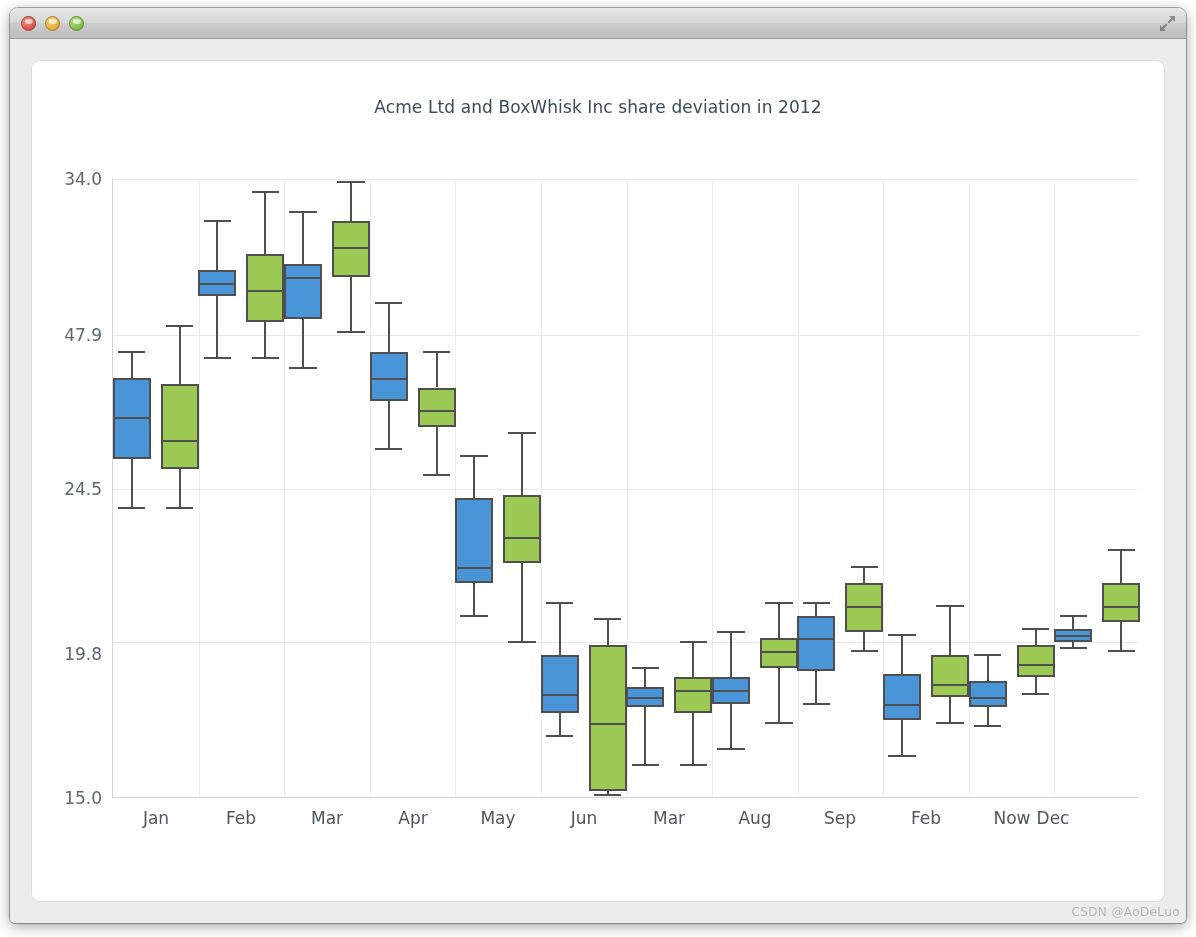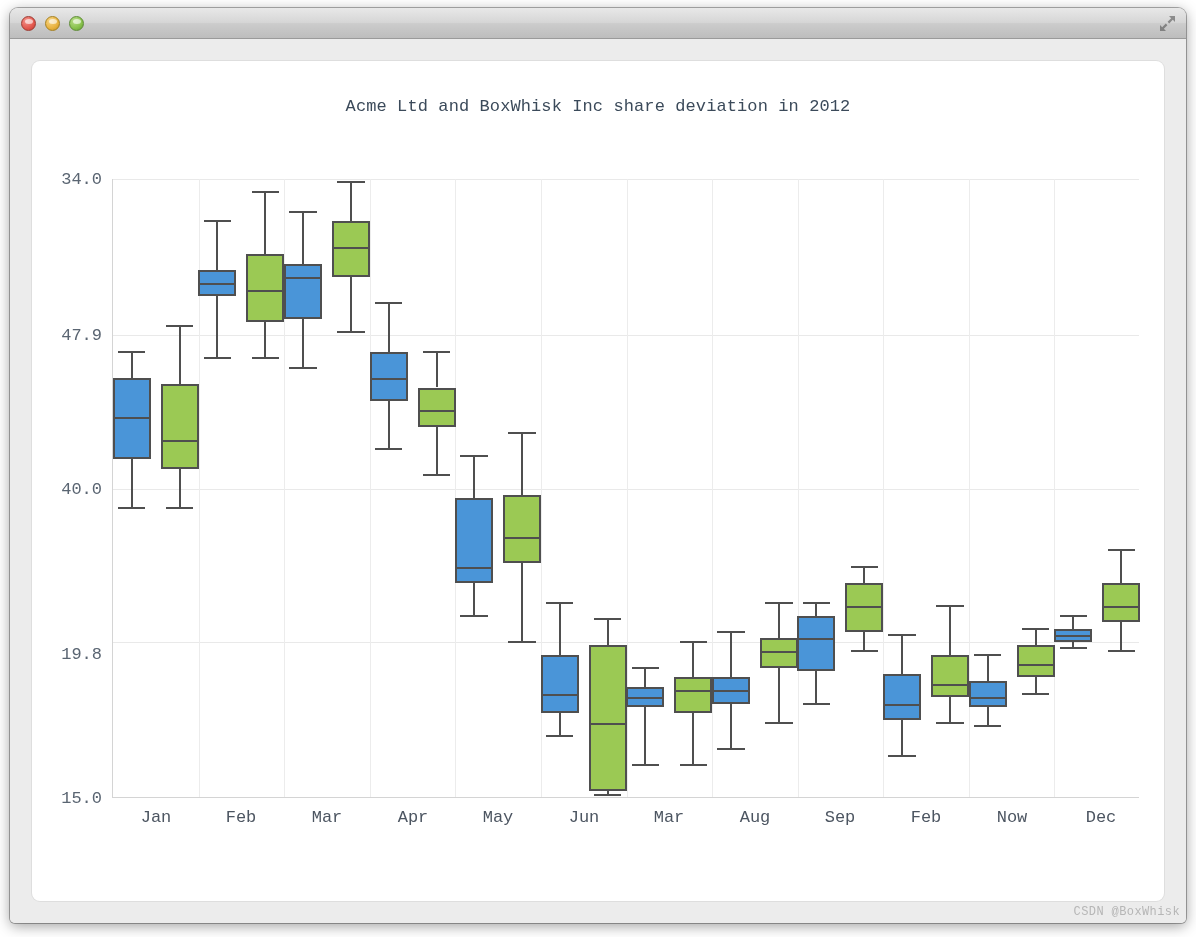--- a/index.html
+++ b/index.html
@@ -9,21 +9,20 @@
     width: 1196px; height: 937px;
     background: #ffffff;
     font-family: "DejaVu Sans", "Liberation Sans", sans-serif;
     overflow: hidden;
   }
 
   
   #desktop {
     position: absolute; inset: 0;
     background: #ffffff;
-    font-family: Liberation Mono, monospace;
   }
 
   
   #window {
     position: absolute;
     left: 10px; top: 8px;
     width: 1176px; height: 915px;
     border-radius: 8px 8px 5px 5px;
     background: #ededed;
     box-shadow: 0 3px 14px rgba(0,0,0,0.38), 0 0 0 1px rgba(0,0,0,0.30);
@@ -215,21 +214,21 @@
       <div id="chart-card">
 
         <div id="chart-title">Acme Ltd and BoxWhisk Inc share deviation in 2012</div>
 
         <div id="plot">
 
         <div class="ytick-label" style="top: 619px;">15.0</div>
             <div class="gridline-h" style="top: 462.621px;"></div>
             <div class="ytick-label" style="top: 475px;">19.8</div>
             <div class="gridline-h" style="top: 309.5px;"></div>
-            <div class="ytick-label" style="top: 309.5px;">40.0</div>
+            <div class="ytick-label" style="top: 309.5px;">24.5</div>
             <div class="gridline-h" style="top: 156.379px;"></div>
             <div class="ytick-label" style="top: 156.379px;">47.9</div>
             <div class="gridline-h" style="top: 0px;"></div>
             <div class="ytick-label" style="top: 0px;">34.0</div>
             <div class="gridline-v" style="left: 86px;"></div>
             <div class="xtick-label" style="left: 43px;">Jan</div>
             <div class="gridline-v" style="left: 171px;"></div>
             <div class="xtick-label" style="left: 128px;">Feb</div>
             <div class="gridline-v" style="left: 257px;"></div>
             <div class="xtick-label" style="left: 214px;">Mar</div>
@@ -242,21 +241,21 @@
             <div class="gridline-v" style="left: 599px;"></div>
             <div class="xtick-label" style="left: 556px;">Mar</div>
             <div class="gridline-v" style="left: 685px;"></div>
             <div class="xtick-label" style="left: 642px;">Aug</div>
             <div class="gridline-v" style="left: 770px;"></div>
             <div class="xtick-label" style="left: 727px;">Sep</div>
             <div class="gridline-v" style="left: 856px;"></div>
             <div class="xtick-label" style="left: 813px;">Feb</div>
             <div class="gridline-v" style="left: 941px;"></div>
             <div class="xtick-label" style="left: 899px;">Now</div>
-            <div class="xtick-label" style="left: 988px;">Dec</div>
+            <div class="xtick-label" style="left: 940px;">Dec</div>
             <div class="bw series-acme" style="left: -0.208333px; width: 38px; top: 0px; height: 619px;">
               <div class="whisker-line" style="top: 172.668px; height: 26.0632px;"></div>
               <div class="whisker-line" style="top: 280.179px; height: 48.8684px;"></div>
               <div class="cap" style="top: 171.668px; width: 27.36px; margin-left: -13.68px;"></div>
               <div class="cap" style="top: 328.047px; width: 27.36px; margin-left: -13.68px;"></div>
               <div class="box" style="top: 198.732px; height: 81.4474px;">
                 <div class="median" style="top: 37.0947px;"></div>
               </div>
             </div>
             <div class="bw series-acme" style="left: 85.375px; width: 38px; top: 0px; height: 619px;">
@@ -465,16 +464,16 @@
               <div class="box" style="top: 403.979px; height: 39.0947px;">
                 <div class="median" style="top: 20.8053px;"></div>
               </div>
             </div>
           </div>
 
 
       </div>
     </div>
 
-    <div id="watermark">CSDN @BoxWhisk</div>
+    <div id="watermark">CSDN @AoDeLuo</div>
 
   </div>
 </div>
 
 </body></html>

